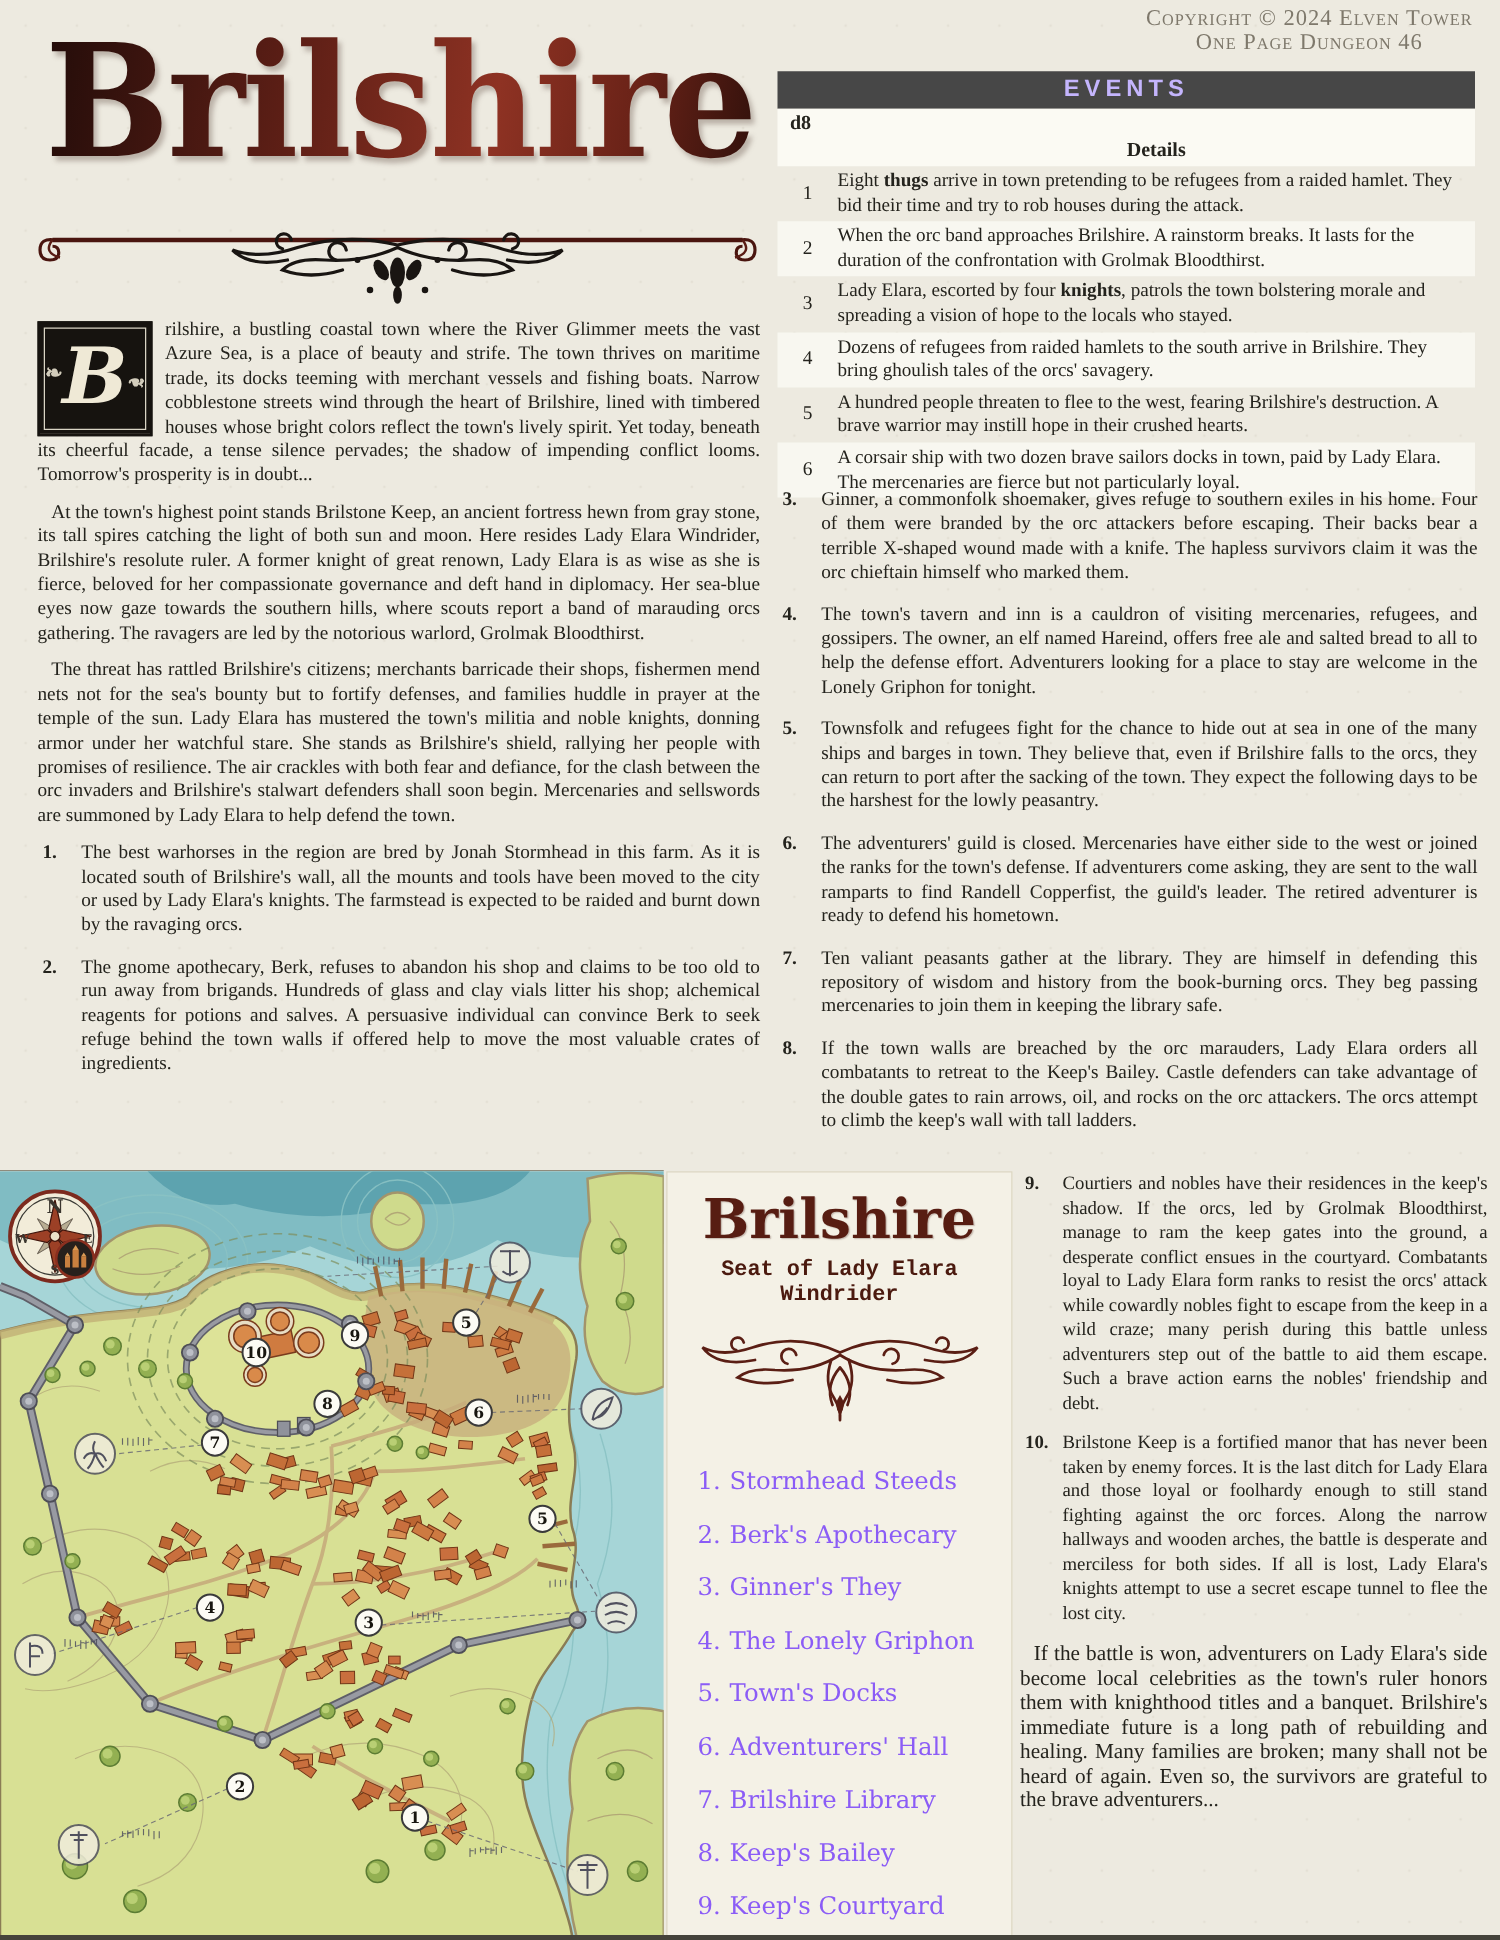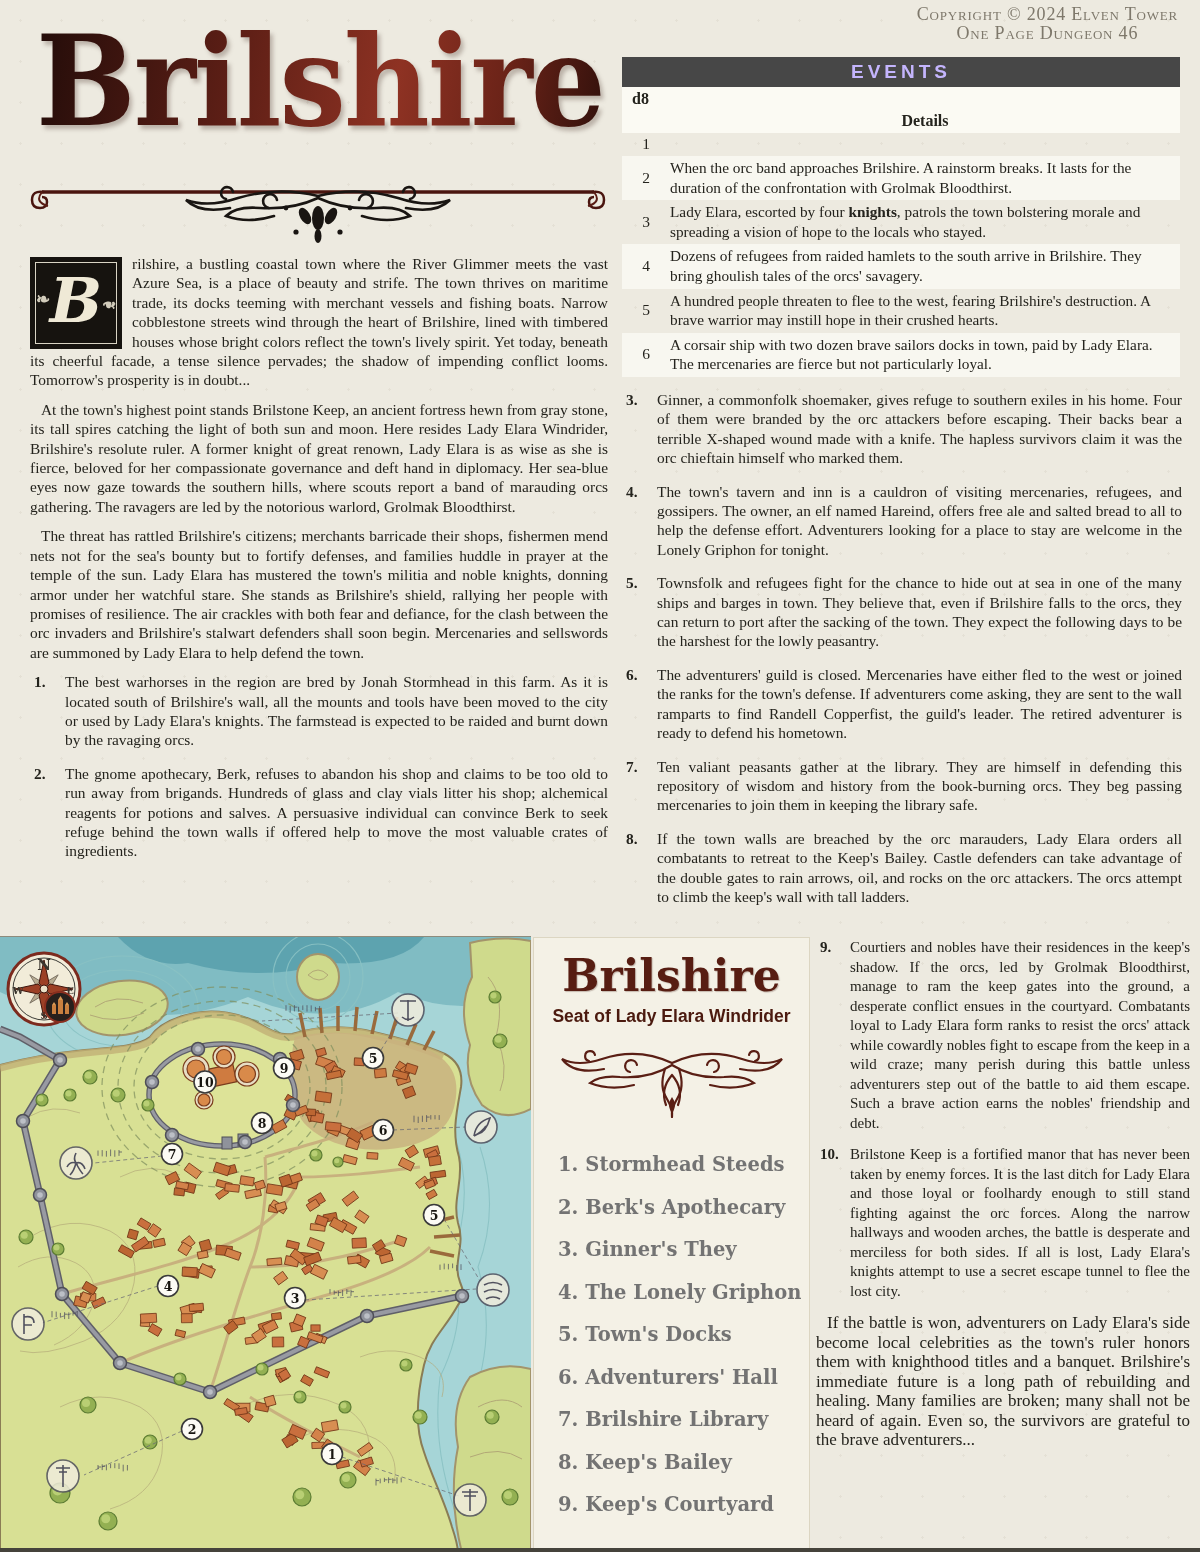--- a/index.html
+++ b/index.html
@@ -52,26 +52,26 @@
     color:#efe9d6;font-family:"DejaVu Serif",serif;font-weight:bold;font-style:italic;
     font-size:62px;line-height:84px;text-align:center;position:relative;}
   .dropcap::before,.dropcap::after{content:"❧";position:absolute;font-size:17px;font-style:normal;color:#e8e2cf;opacity:.9;}
   .dropcap::before{left:4px;top:-2px;}
   .dropcap::after{right:4px;bottom:0;transform:rotate(180deg);}
   
   .panel{position:absolute;left:533px;top:937px;width:277px;height:612px;
     background:#f4f1e6;border:1px solid #dcd6c2;box-sizing:border-box;}
   .panel-title{font-family:"DejaVu Serif",serif;font-weight:bold;font-size:44px;line-height:50px;
     color:#571d12;text-align:center;margin-top:13px;letter-spacing:0px;text-shadow:1px 1px 1px rgba(60,20,10,.25);}
-  .panel-sub{font-family:Liberation Sans, sans-serif;font-weight:bold;font-size:17.5px;color:#4b1a0f;
+  .panel-sub{font-family:Liberation Mono, monospace;font-weight:bold;font-size:17.5px;color:#4b1a0f;
     text-align:center;margin-top:5px;}
   .panel-flourish{text-align:center;margin-top:8px;}
   .loc-list{margin:24px 0 0 24px;}
-  .loc{font-family:"DejaVu Serif",serif;font-weight:bold;font-size:19.5px;line-height:20px;
-    color:#737373;margin-bottom:22.5px;white-space:nowrap;}
+  .loc{font-family:"DejaVu Serif",serif;font-weight:normal;font-size:19.5px;line-height:20px;
+    color:#8b5cf6;margin-bottom:22.5px;white-space:nowrap;}
   .loc .ln{display:inline-block;margin-right:7px;}
   
   .map{position:absolute;left:0;top:936px;width:531px;height:616px;border-top:1px solid #8e8b7c;}
   .map svg{display:block;}
   text.mk{font-family:"DejaVu Serif",serif;font-weight:bold;font-size:12.5px;fill:#17150f;}
   text.cp{font-family:"DejaVu Serif",serif;font-weight:bold;fill:#3a352e;}
 </style>
 </head>
 <body>
 
@@ -110,20 +110,21 @@
   </svg>
 
   <div class="events">
     <div class="ev-head">EVENTS</div>
     <div class="ev-cols">
       <div class="c1">d8</div>
       <div class="c2">Details</div>
     </div>
     <div class="ev-row">
       <div class="ev-roll">1</div>
+      <div class="ev-det"><span>Eight </span><b>thugs</b><span> arrive in town pretending to be refugees from a raided hamlet. They bid their time and try to rob houses during the attack.</span></div>
     </div>
     <div class="ev-row alt">
       <div class="ev-roll">2</div>
       <div class="ev-det"><span></span><b></b><span>When the orc band approaches Brilshire. A rainstorm breaks. It lasts for the duration of the confrontation with Grolmak Bloodthirst.</span></div>
     </div>
     <div class="ev-row">
       <div class="ev-roll">3</div>
       <div class="ev-det"><span>Lady Elara, escorted by four </span><b>knights</b><span>, patrols the town bolstering morale and spreading a vision of hope to the locals who stayed.</span></div>
     </div>
     <div class="ev-row alt">
@@ -151,21 +152,21 @@
     </div>
     <div class="note">
       <span class="n">2.</span><span>The gnome apothecary, Berk, refuses to abandon his shop and claims to be too old to run away from brigands. Hundreds of glass and clay vials litter his shop; alchemical reagents for potions and salves. A persuasive individual can convince Berk to seek refuge behind the town walls if offered help to move the most valuable crates of ingredients.</span>
     </div>
   </div>
 
   <div class="col-right">
     <div class="note"><span class="n">3.</span><span>Ginner, a commonfolk shoemaker, gives refuge to southern exiles in his home. Four of them were branded by the orc attackers before escaping. Their backs bear a terrible X-shaped wound made with a knife. The hapless survivors claim it was the orc chieftain himself who marked them.</span></div>
     <div class="note"><span class="n">4.</span><span>The town's tavern and inn is a cauldron of visiting mercenaries, refugees, and gossipers. The owner, an elf named Hareind, offers free ale and salted bread to all to help the defense effort. Adventurers looking for a place to stay are welcome in the Lonely Griphon for tonight.</span></div>
     <div class="note"><span class="n">5.</span><span>Townsfolk and refugees fight for the chance to hide out at sea in one of the many ships and barges in town. They believe that, even if Brilshire falls to the orcs, they can return to port after the sacking of the town. They expect the following days to be the harshest for the lowly peasantry.</span></div>
-    <div class="note"><span class="n">6.</span><span>The adventurers' guild is closed. Mercenaries have either fled to the west or joined the ranks for the town's defense. If adventurers come asking, they are sent to the wall ramparts to find Randell Copperfist, the guild's leader. The retired adventurer is ready to defend his hometown.</span></div>
+    <div class="note"><span class="n">6.</span><span>The adventurers' guild is closed. Mercenaries have either side to the west or joined the ranks for the town's defense. If adventurers come asking, they are sent to the wall ramparts to find Randell Copperfist, the guild's leader. The retired adventurer is ready to defend his hometown.</span></div>
     <div class="note"><span class="n">7.</span><span>Ten valiant peasants gather at the library. They are himself in defending this repository of wisdom and history from the book-burning orcs. They beg passing mercenaries to join them in keeping the library safe.</span></div>
     <div class="note"><span class="n">8.</span><span>If the town walls are breached by the orc marauders, Lady Elara orders all combatants to retreat to the Keep's Bailey. Castle defenders can take advantage of the double gates to rain arrows, oil, and rocks on the orc attackers. The orcs attempt to climb the keep's wall with tall ladders.</span></div>
   </div>
 
   <div class="col-br">
     <div class="note"><span class="n">9.</span><span>Courtiers and nobles have their residences in the keep's shadow. If the orcs, led by Grolmak Bloodthirst, manage to ram the keep gates into the ground, a desperate conflict ensues in the courtyard. Combatants loyal to Lady Elara form ranks to resist the orcs' attack while cowardly nobles fight to escape from the keep in a wild craze; many perish during this battle unless adventurers step out of the battle to aid them escape. Such a brave action earns the nobles' friendship and debt.</span></div>
     <div class="note"><span class="n">10.</span><span>Brilstone Keep is a fortified manor that has never been taken by enemy forces. It is the last ditch for Lady Elara and those loyal or foolhardy enough to still stand fighting against the orc forces. Along the narrow hallways and wooden arches, the battle is desperate and merciless for both sides. If all is lost, Lady Elara's knights attempt to use a secret escape tunnel to flee the lost city.</span></div>
     <p class="body indent">If the battle is won, adventurers on Lady Elara's side become local celebrities as the town's ruler honors them with knighthood titles and a banquet. Brilshire's immediate future is a long path of rebuilding and healing. Many families are broken; many shall not be heard of again. Even so, the survivors are grateful to the brave adventurers...</p>
   </div>
 

